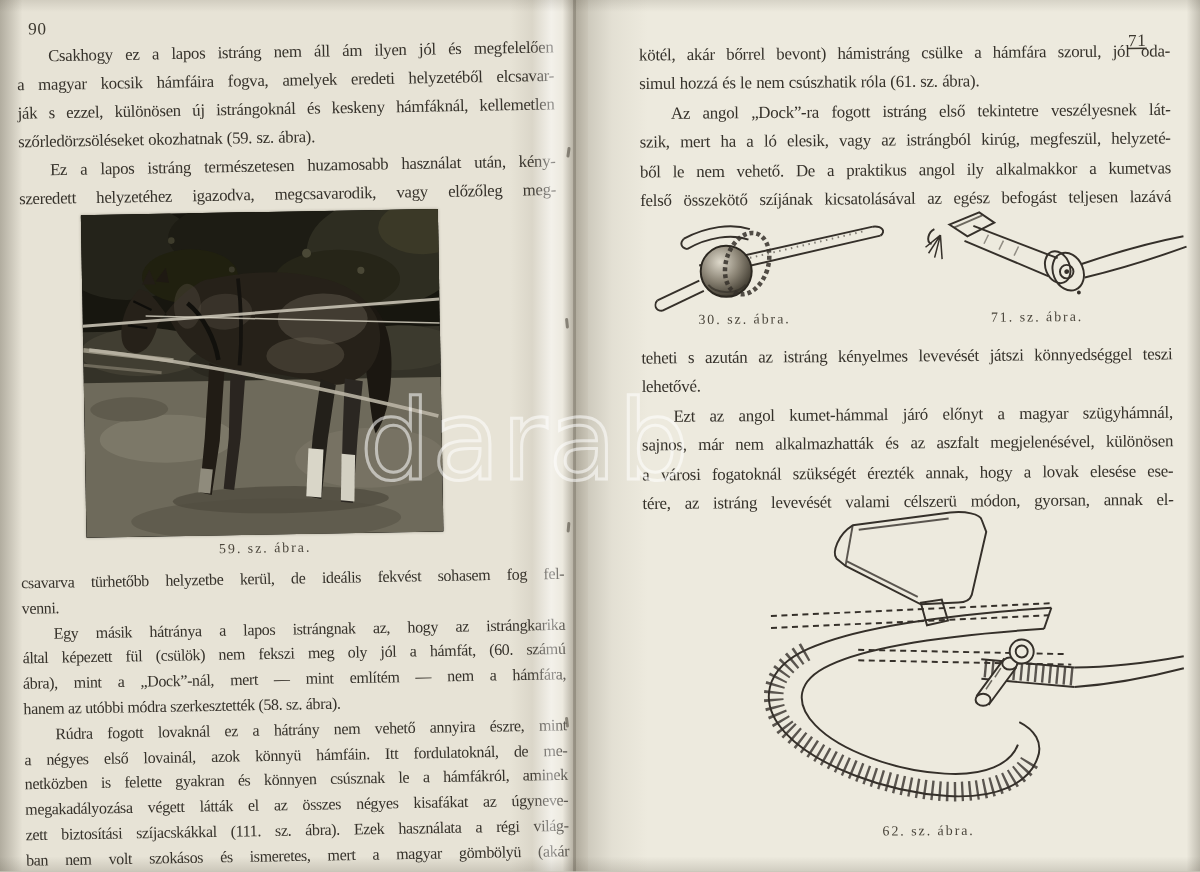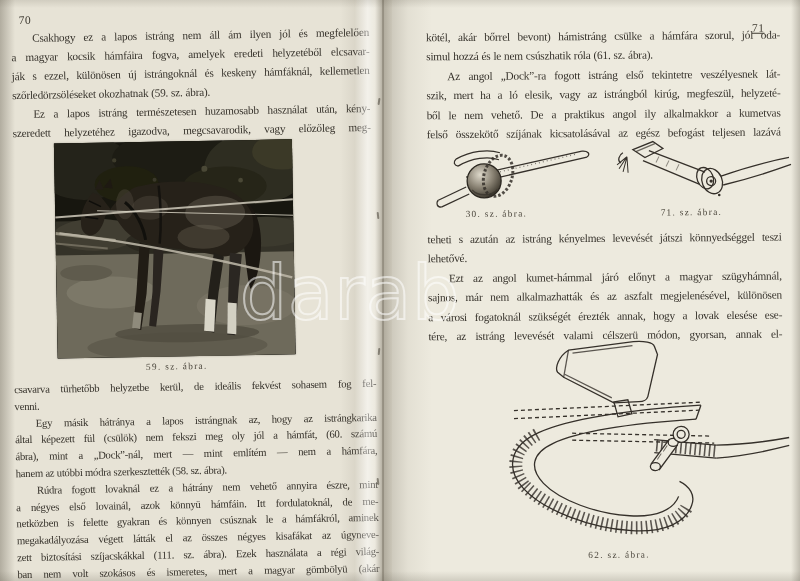--- a/index.html
+++ b/index.html
@@ -36,21 +36,21 @@
   .edge-bottom{position:absolute;left:0;bottom:0;width:800px;height:10px;background:linear-gradient(0deg,rgba(78,72,58,0.18),rgba(78,72,58,0));pointer-events:none;}
   .wm{position:absolute;left:236px;top:249px;pointer-events:none;}
 </style>
 </head>
 <body>
 
 <div class="spread">
 
   <div class="page page-left">
     <div class="rot-l">
-      <div class="pagenum" style="left:24px;top:11px;">70</div>
+      <div class="pagenum" style="left:24px;top:11px;">90</div>
 
       <div class="tblock b1" style="left:16px;top:26px;width:358px;">
           <div class="tl ind">Csakhogy ez a lapos istráng nem áll ám ilyen jól és megfelelően</div>
           <div class="tl">a magyar kocsik hámfáira fogva, amelyek eredeti helyzetéből elcsavar-</div>
           <div class="tl">ják s ezzel, különösen új istrángoknál és keskeny hámfáknál, kellemetlen</div>
           <div class="tl end">szőrledörzsöléseket okozhatnak (59. sz. ábra).</div>
           <div class="tl ind">Ez a lapos istráng természetesen huzamosabb használat után, kény-</div>
           <div class="tl">szeredett helyzetéhez igazodva, megcsavarodik, vagy előzőleg meg-</div>
         </div>
 

